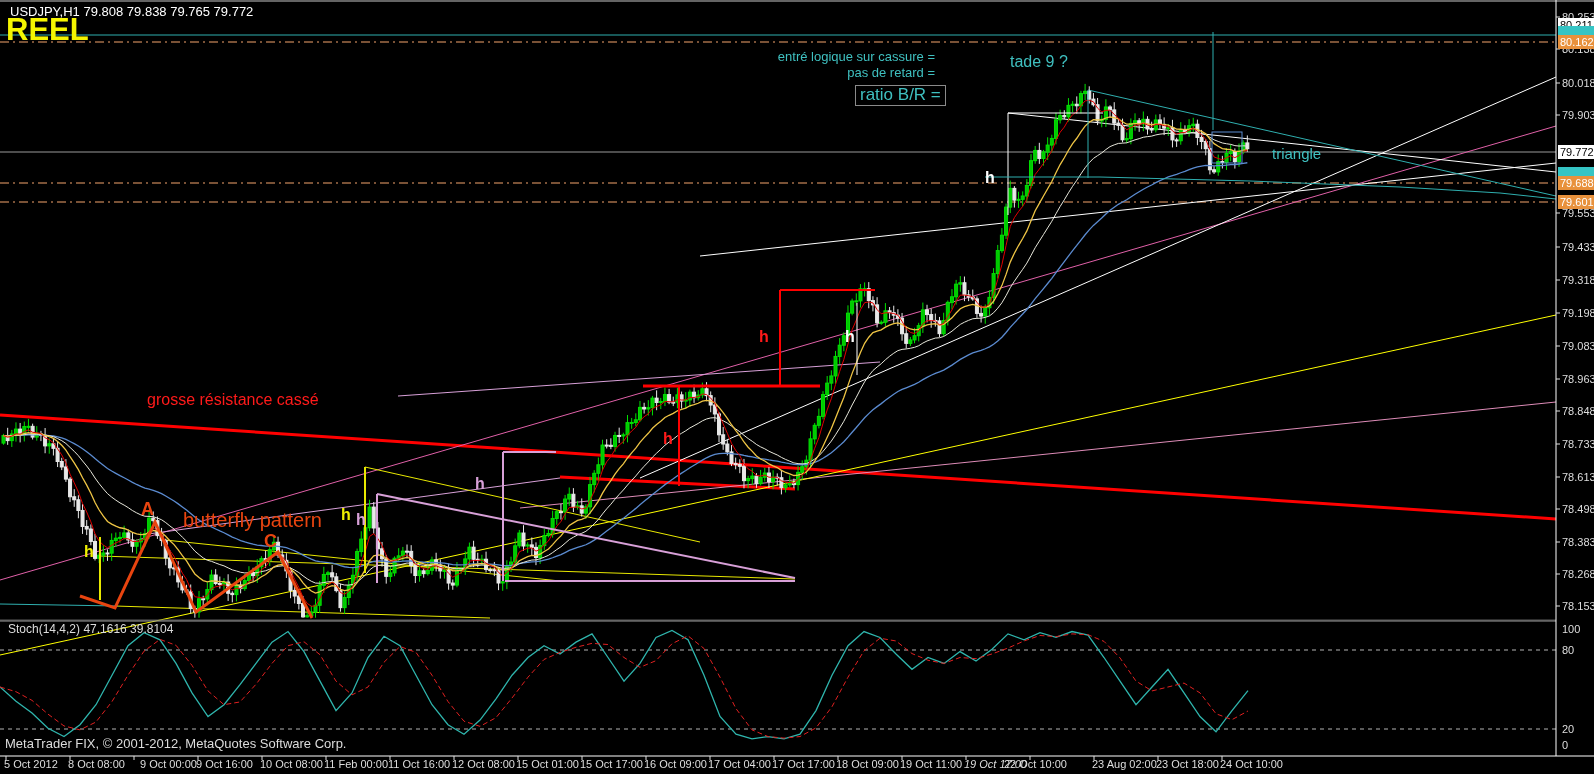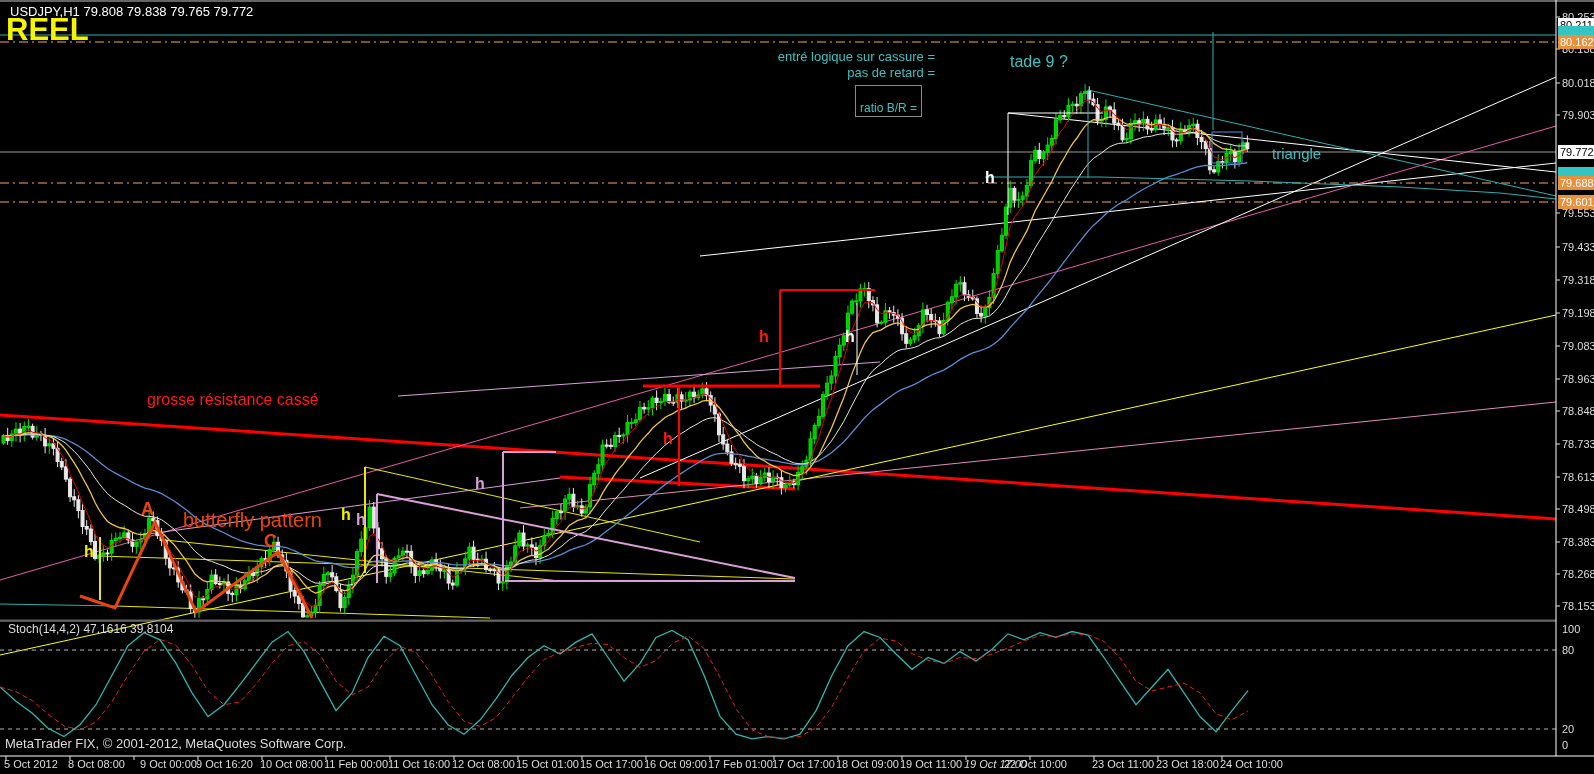--- a/index.html
+++ b/index.html
@@ -719,21 +719,21 @@
         <line x1="1158" y1="756" x2="1158" y2="760" stroke="#E0E0E0" stroke-width="1"></line>
         <line x1="1222" y1="756" x2="1222" y2="760" stroke="#E0E0E0" stroke-width="1"></line>
       </g>
     </svg>
 
   <div id="annots">
     <div class="annot" style="left: 10px; top: 5px; color: rgb(255, 255, 255); font-size: 13px;">USDJPY,H1 79.808 79.838 79.765 79.772</div>
     <div class="annot" style="left: 6px; top: 14px; color: rgb(245, 245, 0); font-size: 31px; font-weight: bold;">REEL</div>
     <div class="annot" style="left: 735px; top: 50px; color: rgb(63, 192, 192); font-size: 13px; width: 200px; text-align: right;">entré logique sur cassure =</div>
     <div class="annot" style="left: 735px; top: 66px; color: rgb(63, 192, 192); font-size: 13px; width: 200px; text-align: right;">pas de retard =</div>
-    <div class="annot" style="left: 855px; top: 85px; color: rgb(63, 192, 192); font-size: 12px; border: 1px solid rgb(138, 138, 138); padding: 16px 4px 1px;">ratio B/R =</div>
+    <div class="annot" style="left: 855px; top: 85px; color: rgb(63, 192, 192); font-size: 17px; border: 1px solid rgb(138, 138, 138); padding: 0px 4px 1px;">ratio B/R =</div>
     <div class="annot" style="left: 1010px; top: 54px; color: rgb(63, 192, 192); font-size: 16px;">tade 9 ?</div>
     <div class="annot" style="left: 1272px; top: 146px; color: rgb(63, 192, 192); font-size: 15px;">triangle</div>
     <div class="annot" style="left: 147px; top: 392px; color: rgb(255, 26, 26); font-size: 16px;">grosse résistance cassé</div>
     <div class="annot" style="left: 183px; top: 510px; color: rgb(232, 68, 15); font-size: 20px;">butterfly pattern</div>
     <div class="annot" style="left: 141px; top: 500px; color: rgb(232, 68, 15); font-size: 18px; font-weight: bold;">A</div>
     <div class="annot" style="left: 264px; top: 532px; color: rgb(232, 68, 15); font-size: 18px; font-weight: bold;">C</div>
     <div class="annot" style="left: 84px; top: 544px; color: rgb(240, 240, 0); font-size: 16px; font-weight: bold;">h</div>
     <div class="annot" style="left: 341px; top: 507px; color: rgb(240, 240, 0); font-size: 16px; font-weight: bold;">h</div>
     <div class="annot" style="left: 356px; top: 512px; color: rgb(216, 160, 216); font-size: 16px; font-weight: bold;">h</div>
     <div class="annot" style="left: 475px; top: 476px; color: rgb(216, 160, 216); font-size: 16px; font-weight: bold;">h</div>
@@ -772,31 +772,31 @@
       <span class="axbox" style="top: 195px; background: rgb(232, 145, 60); color: rgb(255, 255, 255);">79.601</span>
       <span class="axlabel" style="left: 1562px; top: 623px;">100</span>
       <span class="axlabel" style="left: 1562px; top: 644px;">80</span>
       <span class="axlabel" style="left: 1562px; top: 723px;">20</span>
       <span class="axlabel" style="left: 1562px; top: 739px;">0</span>
     </div>
   <div id="time-axis">
       <span class="tlabel" style="left: 4px;">5 Oct 2012</span>
       <span class="tlabel" style="left: 68px;">8 Oct 08:00</span>
       <span class="tlabel" style="left: 140px;">9 Oct 00:00</span>
-      <span class="tlabel" style="left: 196px;">9 Oct 16:20</span>
+      <span class="tlabel" style="left: 196px;">9 Oct 16:00</span>
       <span class="tlabel" style="left: 260px;">10 Oct 08:00</span>
       <span class="tlabel" style="left: 324px;">11 Feb 00:00</span>
       <span class="tlabel" style="left: 388px;">11 Oct 16:00</span>
       <span class="tlabel" style="left: 452px;">12 Oct 08:00</span>
       <span class="tlabel" style="left: 516px;">15 Oct 01:00</span>
       <span class="tlabel" style="left: 580px;">15 Oct 17:00</span>
       <span class="tlabel" style="left: 644px;">16 Oct 09:00</span>
-      <span class="tlabel" style="left: 708px;">17 Feb 01:00</span>
+      <span class="tlabel" style="left: 708px;">17 Oct 04:00</span>
       <span class="tlabel" style="left: 772px;">17 Oct 17:00</span>
       <span class="tlabel" style="left: 836px;">18 Oct 09:00</span>
       <span class="tlabel" style="left: 900px;">19 Oct 11:00</span>
       <span class="tlabel" style="left: 964px; font-style: italic;">19 Oct 17:00</span>
       <span class="tlabel" style="left: 1004px;">22 Oct 10:00</span>
-      <span class="tlabel" style="left: 1092px;">23 Oct 11:00</span>
+      <span class="tlabel" style="left: 1092px;">23 Aug 02:00</span>
       <span class="tlabel" style="left: 1156px;">23 Oct 18:00</span>
       <span class="tlabel" style="left: 1220px;">24 Oct 10:00</span>
     </div>
 </div>
 
 </body></html>

